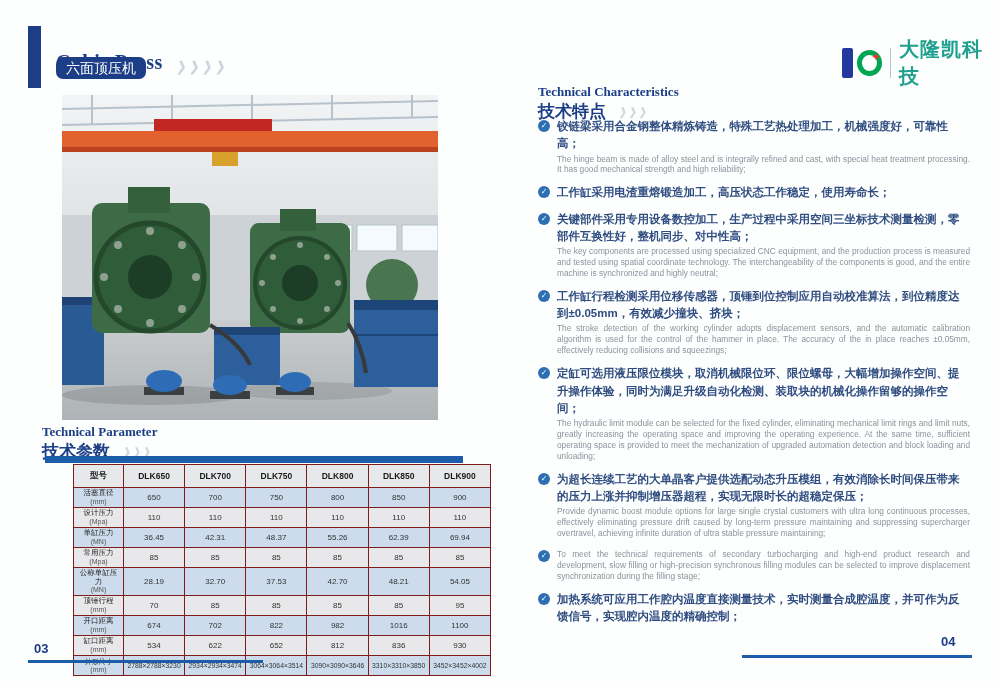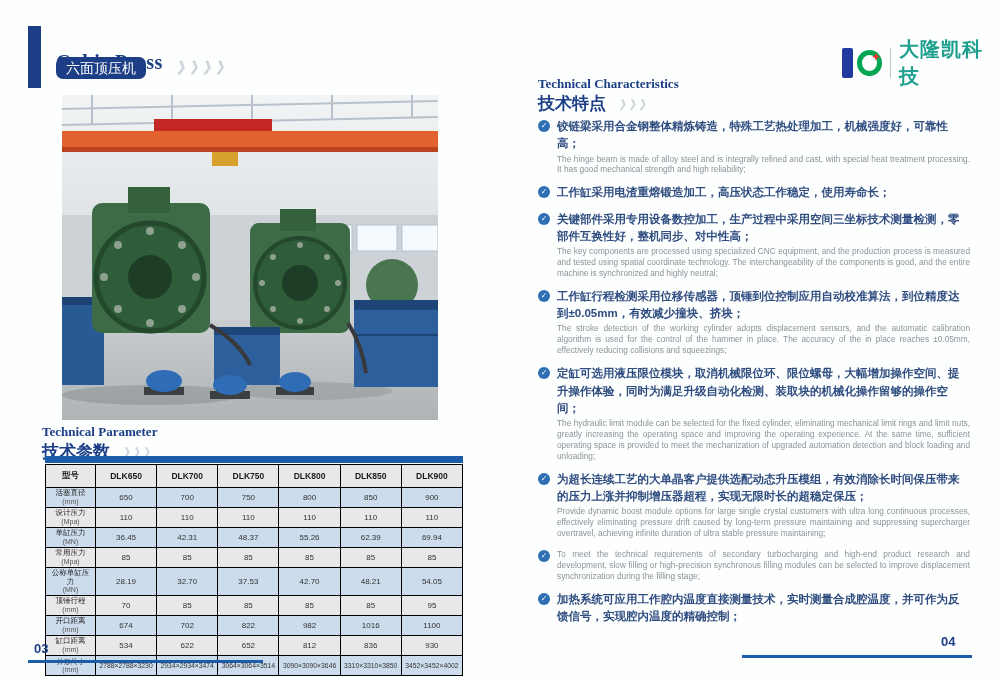--- a/index.html
+++ b/index.html
@@ -20,25 +20,25 @@
   .logo .div{width:1px;height:30px;background:#b9c3cc;margin:0 8px;}
   .logo .txt{color:#1fa08e;font-size:20px;font-weight:bold;letter-spacing:1px;}
   
   .photo{position:absolute;left:62px;top:95px;width:376px;height:325px;overflow:hidden;
          box-shadow:0 0 0 1px #e2e6ea inset;}
   
   .sec-en{font-family:"Liberation Serif",serif;font-weight:bold;font-size:13px;color:#1c3e86;}
   .sec-zh{font-weight:bold;font-size:17px;color:#1c3e86;display:inline-block;}
   .sec-chev{color:#ccd2da;font-size:12px;font-weight:bold;letter-spacing:-2px;margin-left:10px;transform:skewX(-8deg);display:inline-block;}
   .tp-head{position:absolute;left:42px;top:424px;}
-  .tc-head{position:absolute;left:538px;top:76px;}
+  .tc-head{position:absolute;left:538px;top:84px;}
   
   .tbl-wrap{position:absolute;left:45px;top:456px;width:418px;}
   .tbl-bar{height:7px;background:#1d5ca8;margin-bottom:1px;}
-  table.params{border-collapse:separate;border-spacing:1px;width:418px;background:#000000;}
+  table.params{border-collapse:separate;border-spacing:1px;width:418px;background:#7f1d1d;margin-left:28px;}
   table.params td{text-align:center;vertical-align:middle;font-size:8px;color:#333;padding:1px 2px;height:17px;}
   table.params tr.hdr td{background:#e7e8ea;font-weight:bold;color:#1a1a1a;font-size:8.5px;height:20px;}
   table.params tr.row-blue td{background:#ccdcec;}
   table.params tr.row-gray td{background:#e8e8ea;}
   table.params td.lbl{width:62px;font-size:7.5px;color:#222;line-height:1.15;}
   table.params td.lbl .unit{font-size:7px;color:#555;}
   table.params td.val{width:58px;font-size:8px;}
   table.params tr.last td{font-size:6.8px;}
   
   .pageno{position:absolute;font-weight:bold;font-size:13px;color:#1c3e86;}

